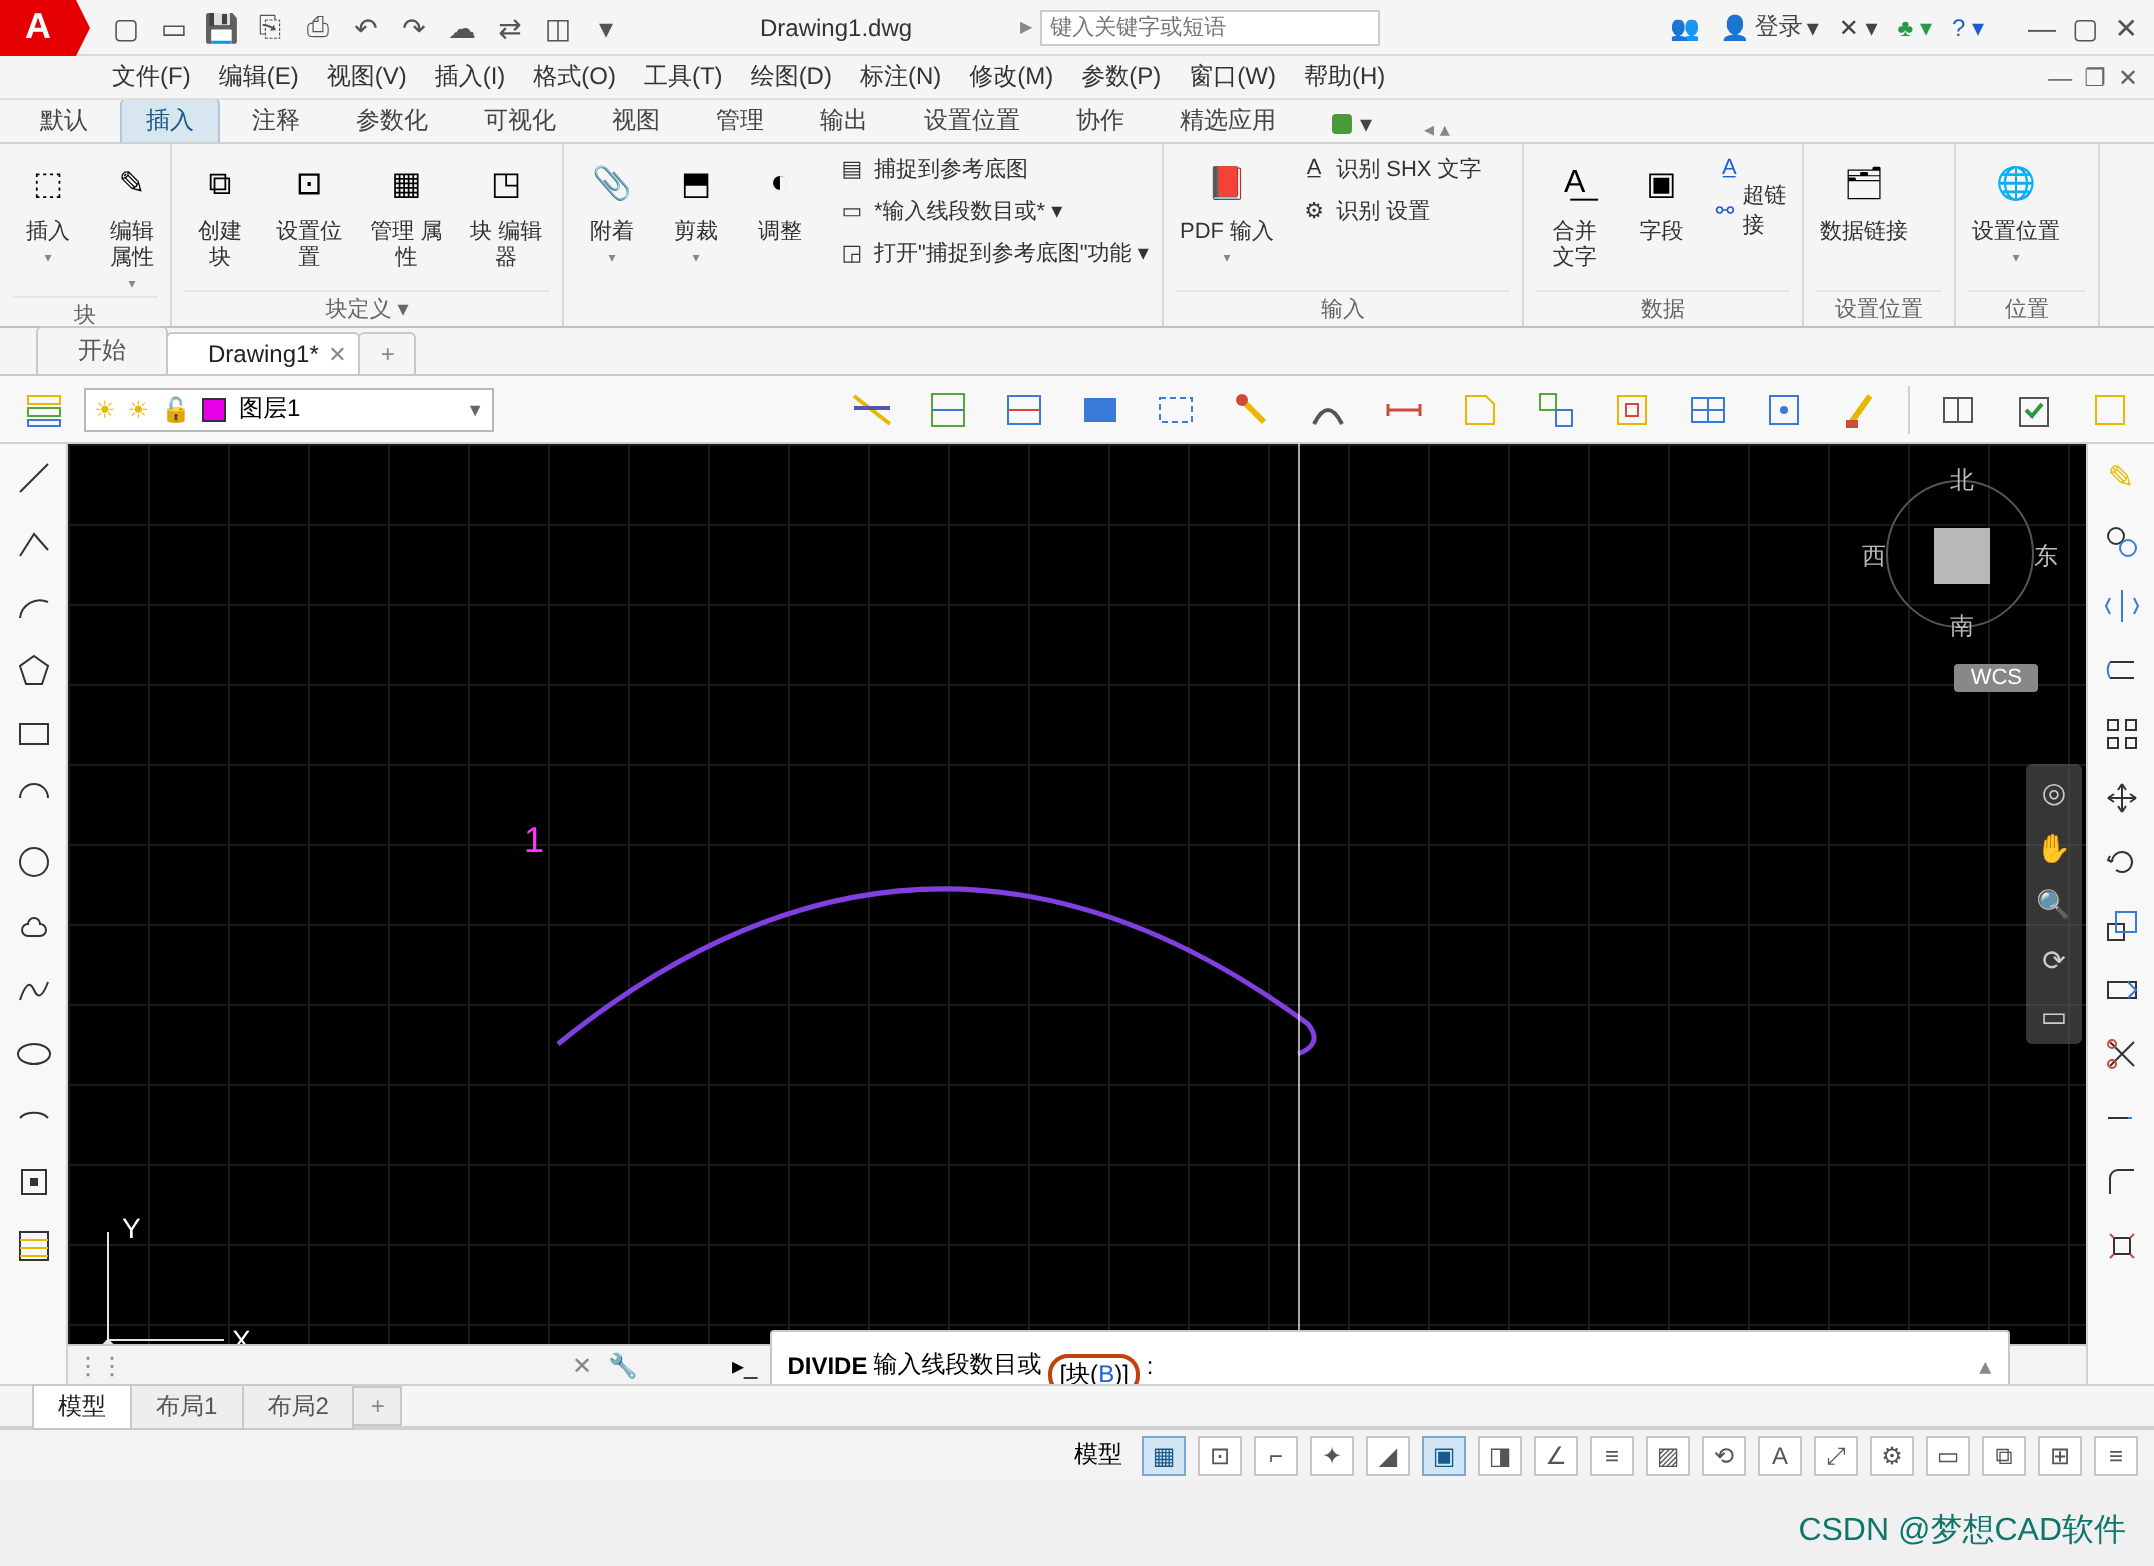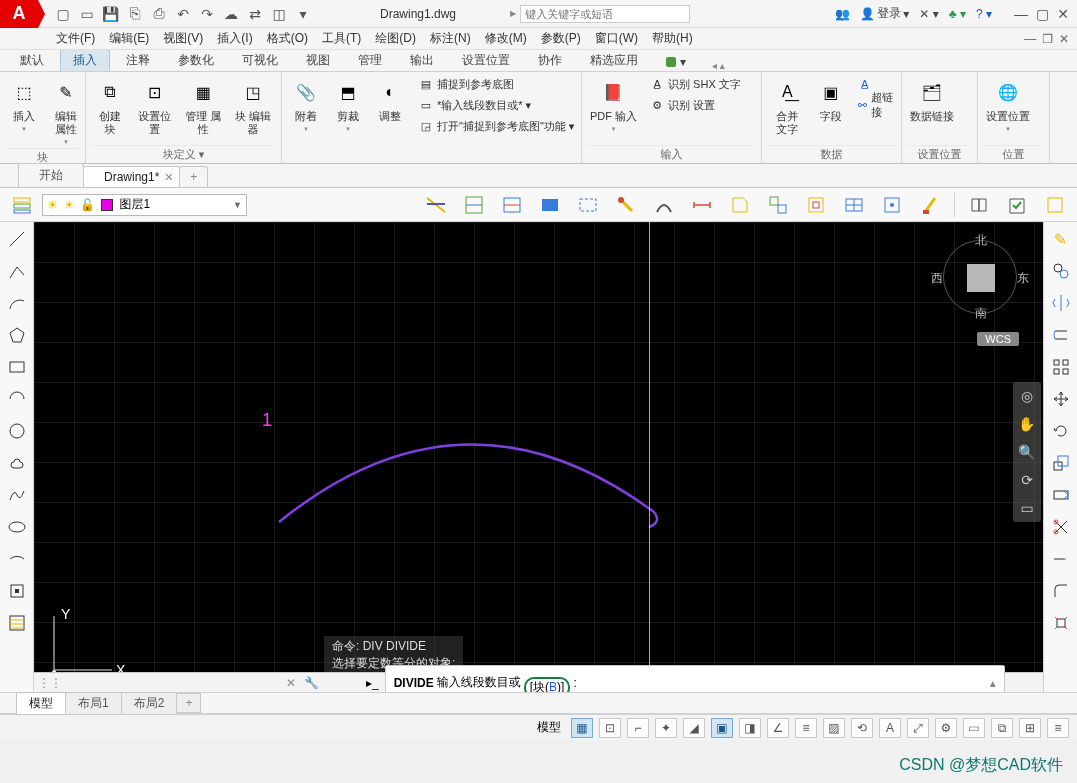--- a/index.html
+++ b/index.html
@@ -77,21 +77,21 @@
 .navbar { position: absolute; right: 2px; top: 160px; width: 28px; background: rgba(90,90,90,0.6); border-radius: 3px; padding: 4px 0; display: flex; flex-direction: column; gap: 8px; align-items: center; }
 .navbar .nb { width: 20px; height: 20px; color: #ccc; display: flex; align-items: center; justify-content: center; font-size: 14px; }
 
 .cmd-history { position: absolute; bottom: 18px; left: 290px; background: rgba(60,60,60,0.55); color: #ddd; font-size: 12px; padding: 2px 8px; line-height: 1.4; }
 .cmdline-wrap { position: absolute; bottom: 0; left: 0; right: 0; height: 20px; display: flex; align-items: center; background: #f3f3f3; border-top: 1px solid #c8c8c8; font-size: 12px; padding: 0 4px; }
 .cmdline-wrap .handle { color: #888; margin-right: 4px; }
 .cmdline-wrap .prefix { display: flex; align-items: center; gap: 6px; margin-left: 300px; }
 .cmdline-wrap .box { background: #fff; border: 1px solid #c8c8c8; padding: 1px 8px; display: flex; align-items: center; gap: 3px; border-radius: 2px; flex: 1; margin-left: 6px; max-width: 620px; }
 .cmdline-wrap .cmd-name { font-weight: bold; color: #000; }
 .cmdline-wrap .opt { color: #000; }
-.cmdline-wrap .ellipse { border: 2px solid #15803d; border-radius: 10px; padding: 0 4px; margin-top: 10px; }
+.cmdline-wrap .ellipse { border: 2px solid #c2410c; border-radius: 10px; padding: 0 4px; margin-top: 10px; }
 .cmdline-wrap .key { color: #1a5fd0; }
 
 .layout-tabs { height: 22px; background: #f5f5f5; display: flex; align-items: center; padding-left: 16px; gap: 0; font-size: 12px; border-top: 1px solid #d0d0d0; border-bottom: 1px solid #d0d0d0; }
 .ltab { padding: 2px 12px; border: 1px solid #c8c8c8; background: #eee; cursor: pointer; color: #555; margin-right: -1px; }
 .ltab.active { background: #fff; color: #222; }
 .ltab.plus { padding: 2px 8px; color: #888; }
 
 .statusbar { height: 26px; background: #f3f3f3; border-top: 1px solid #d0d0d0; display: flex; align-items: center; padding: 0 8px; gap: 6px; font-size: 12px; }
 .statusbar .spacer { flex: 1; }
 .status-btn { width: 22px; height: 20px; border: 1px solid #c8c8c8; background: #fff; display: flex; align-items: center; justify-content: center; cursor: pointer; color: #555; }
@@ -573,24 +573,20 @@
       </div>
       <div class="wcs-badge">WCS</div>
       <div class="navbar">
         <div class="nb">◎</div>
         <div class="nb">✋</div>
         <div class="nb">🔍</div>
         <div class="nb">⟳</div>
         <div class="nb">▭</div>
       </div>
 
-      <div class="cmd-history">
-        <div>命令: DIV DIVIDE</div>
-        <div>选择要定数等分的对象:</div>
-      </div>
     </div>
 
     <div class="cmdline-wrap">
       <span class="handle">⋮⋮</span>
       <span style="position:absolute;left:252px;display:flex;gap:8px;color:#888">
         <span>✕</span>
         <span>🔧</span>
       </span>
       <div class="prefix">
         <span>▸_</span>

